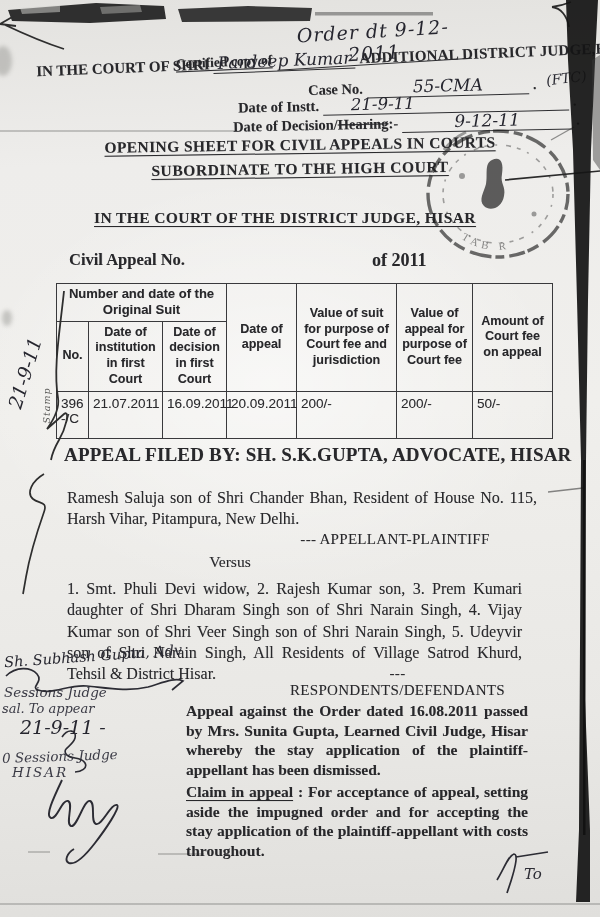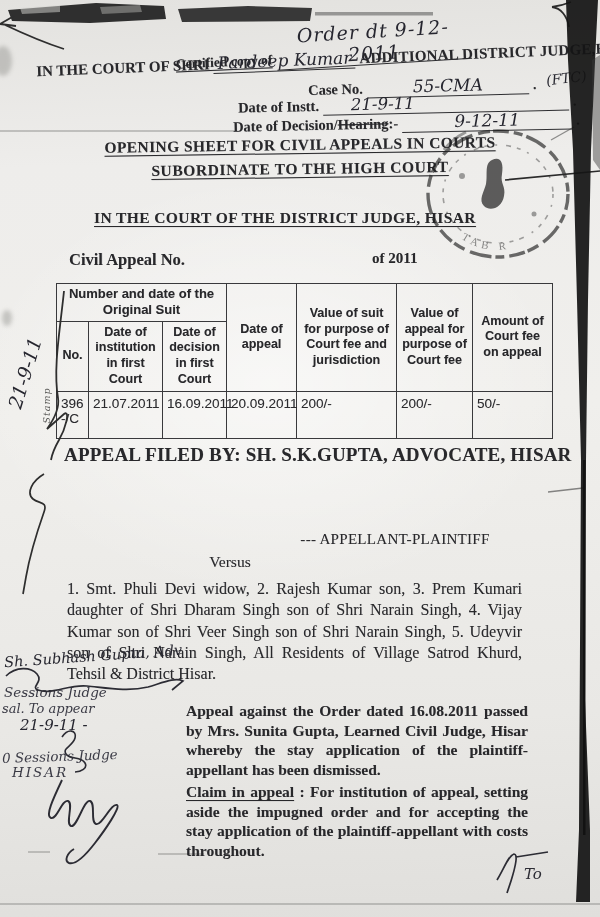--- a/index.html
+++ b/index.html
@@ -80,21 +80,21 @@
   </div>
   <div class="abs ctr" style="left:70px;top:160px;width:460px;transform:rotate(-.8deg)">
     <span class="print b ul" style="font-size:15.5px;letter-spacing:.6px">SUBORDINATE TO THE HIGH COURT</span>
   </div>
 
   <div class="abs ctr" style="left:55px;top:209px;width:460px">
     <span class="print b ul" style="font-size:15.5px;letter-spacing:.4px">IN THE COURT OF THE DISTRICT JUDGE, HISAR</span>
   </div>
 
   <div class="abs print b" style="left:69px;top:250px;font-size:16.5px">Civil Appeal No.</div>
-  <div class="abs print b" style="left:372px;top:250px;font-size:15px">of 2011</div>
+  <div class="abs print b" style="left:372px;top:250px;font-size:18px">of 2011</div>
 
   <table class="sheet-table abs" style="left:56px;top:283px;width:496px">
     <colgroup>
       <col style="width:32px">
         <col style="width:74px">
         <col style="width:64px">
         <col style="width:70px">
       <col style="width:100px">
         <col style="width:76px">
         <col style="width:80px">
@@ -119,39 +119,41 @@
       <td>20.09.2011</td>
       <td>200/-</td>
       <td>200/-</td>
       <td>50/-</td>
     </tr>
   </tbody>
     </table>
 
   <div class="abs print b" style="left:64px;top:444px;font-size:19px;letter-spacing:.2px">APPEAL FILED BY: SH. S.K.GUPTA, ADVOCATE, HISAR</div>
 
+  <div class="abs print just" style="left:67px;top:487px;width:470px;font-size:16px;line-height:1.32">Ramesh Saluja son of Shri Chander Bhan, Resident of House No. 115, Harsh Vihar, Pitampura, New Delhi.</div>
 
   <div class="abs print right" style="left:290px;top:531px;width:210px;font-size:15px;letter-spacing:.3px">--- APPELLANT-PLAINTIFF</div>
 
   <div class="abs print ctr" style="left:180px;top:553px;width:100px;font-size:15.5px">Versus</div>
 
   <div class="abs print just" style="left:67px;top:578px;width:455px;font-size:16px;line-height:1.33">1. Smt. Phuli Devi widow, 2. Rajesh Kumar son, 3. Prem Kumari daughter of Shri Dharam Singh son of Shri Narain Singh, 4. Vijay Kumar son of Shri Veer Singh son of Shri Narain Singh, 5. Udeyvir son of Shri Narain Singh, All Residents of Village Satrod Khurd, Tehsil &amp; District Hisar.</div>
 
+  <div class="abs print right" style="left:290px;top:665px;width:215px;font-size:15px;letter-spacing:.3px">--- RESPONDENTS/DEFENDANTS</div>
 
   <div class="abs print b just" style="left:186px;top:701px;width:342px;font-size:15.5px;line-height:1.27">Appeal against the Order dated 16.08.2011 passed by Mrs. Sunita Gupta, Learned Civil Judge, Hisar whereby the stay application of the plaintiff-appellant has been dismissed.</div>
 
   <div class="abs print b just" style="left:186px;top:782px;width:342px;font-size:15.5px;line-height:1.27">
     <span class="ul">Claim in appeal</span>
-    <span>: For institution of appeal, setting aside the impugned order and for accepting the stay application of the plaintiff-appellant with costs throughout.</span>
+    <span>: For acceptance of appeal, setting aside the impugned order and for accepting the stay application of the plaintiff-appellant with costs throughout.</span>
   </div>
 
   <div class="abs hw" style="left:4px;top:648px;font-size:14.5px;transform:rotate(-4deg);white-space:nowrap">Sh. Subhash Gupta, Adv</div>
   <div class="abs hw" style="left:4px;top:684px;font-size:13.5px;color:#3a3a45">Sessions Judge</div>
   <div class="abs hw" style="left:2px;top:701px;font-size:13px;color:#3a3a45">sal. To appear</div>
-  <div class="abs hw" style="left:20px;top:716px;font-size:15px">21-9-11 -</div>
+  <div class="abs hw" style="left:20px;top:716px;font-size:19px">21-9-11 -</div>
   <div class="abs hw" style="left:2px;top:748px;font-size:13.5px;color:#3a3a45;transform:rotate(-2deg)">0 Sessions Judge</div>
   <div class="abs hw" style="left:12px;top:764px;font-size:13.5px;letter-spacing:2px;color:#3a3a45">HISAR</div>
 
   <div class="abs hw" style="left:-12px;top:362px;font-size:19px;transform:rotate(-73deg);white-space:nowrap">21-9-11</div>
   <div class="abs hw" style="left:28px;top:400px;font-size:9.5px;color:#5a5a58;transform:rotate(-90deg);letter-spacing:1px">Stamp</div>
 
   <svg class="abs" style="left:0;top:0" width="600" height="917" viewBox="0 0 600 917">
 
     <g>
       <polygon points="8,10 96,3 164,6 166,19 90,23 12,21" fill="#161616" opacity=".88"></polygon>

